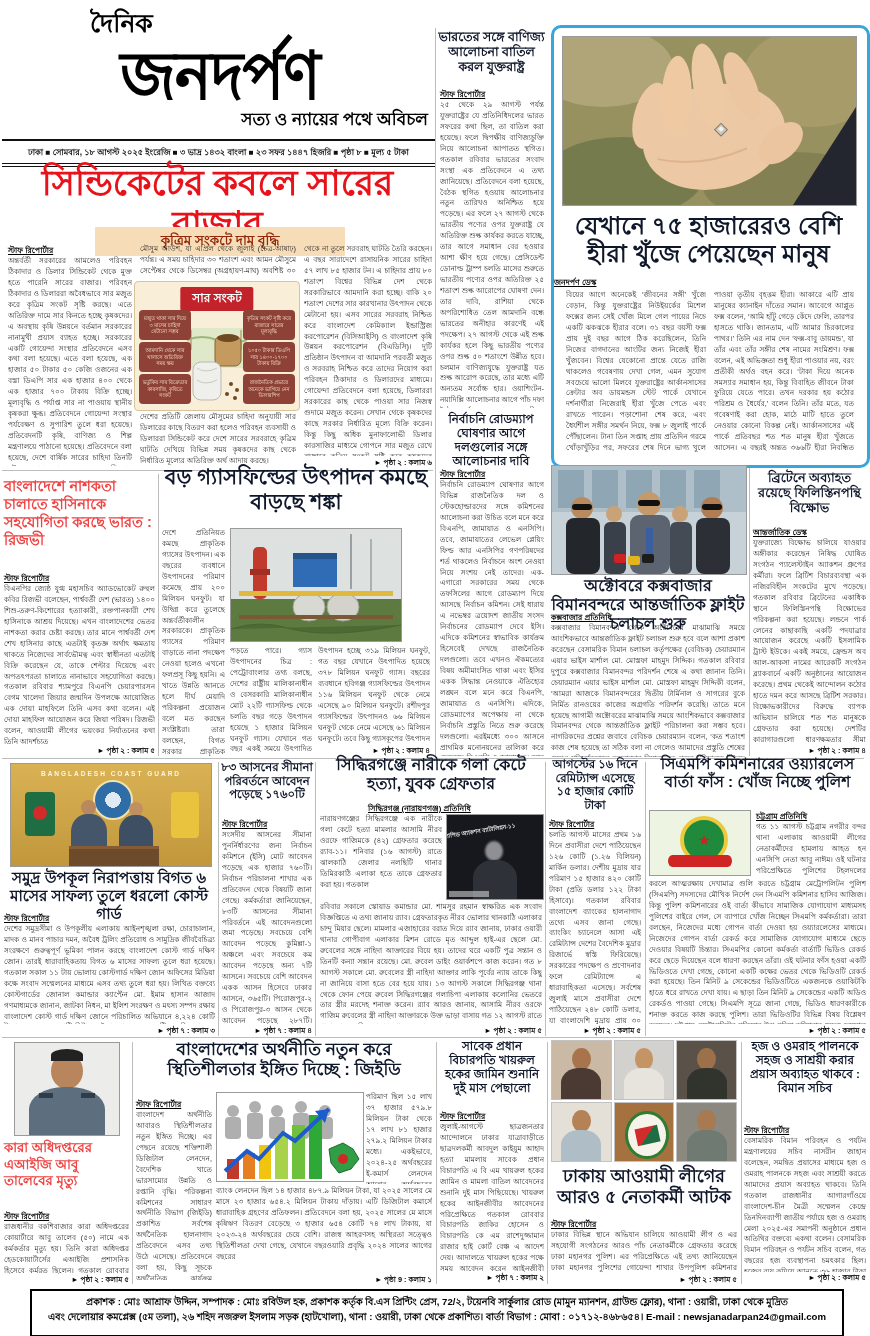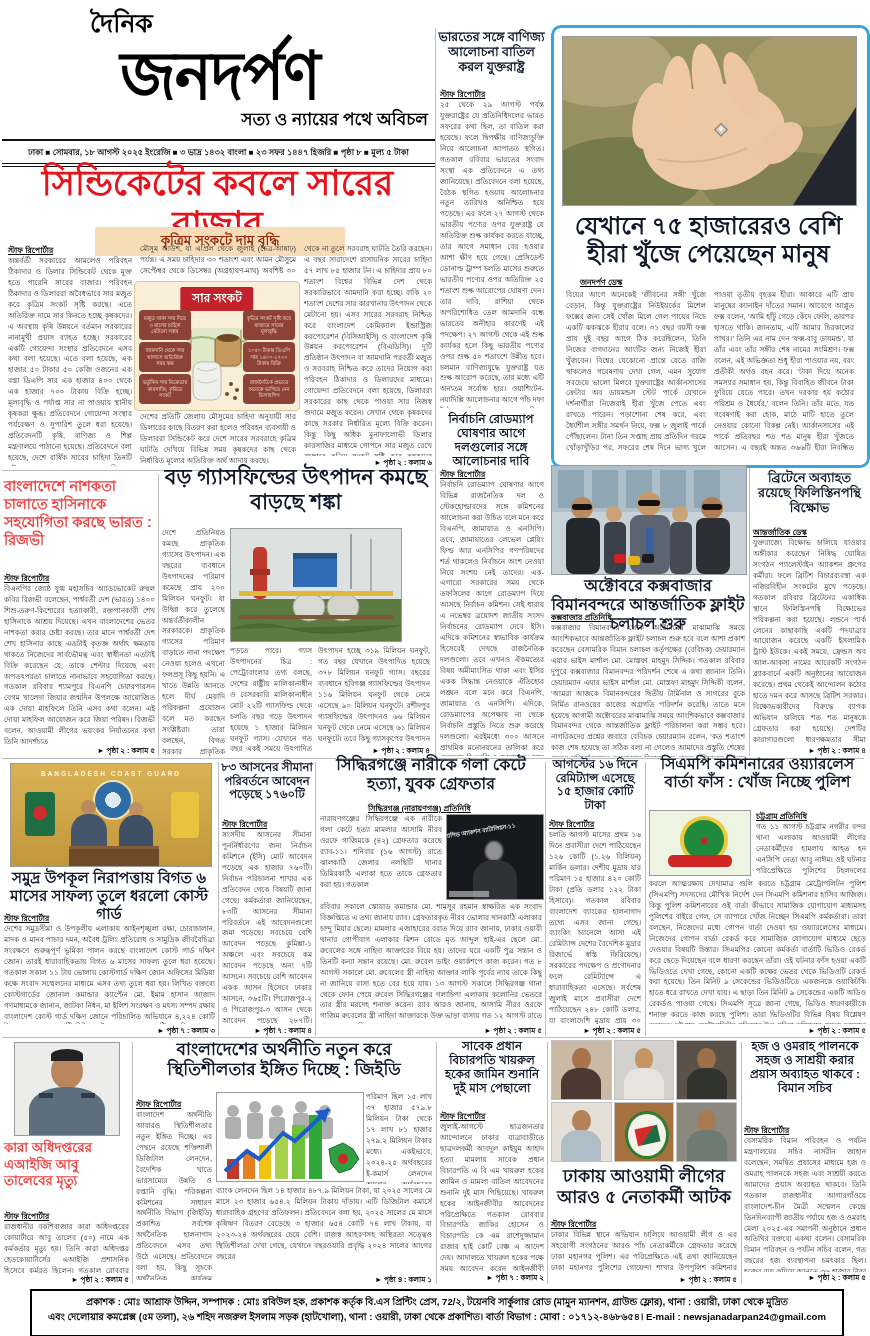--- a/index.html
+++ b/index.html
@@ -103,21 +103,21 @@
           <path d="M90,110 q40,18 90,8" stroke="#d8ab85" fill="none" stroke-width="2" opacity="0.7"></path>
         </g>
         <path d="M293,70 L230,168 L293,168 Z" fill="#23262e"></path>
         <g transform="translate(158,92)">
           <rect x="-4" y="-4" width="9" height="9" fill="#cfc8bd" stroke="#7e7a72" transform="rotate(45)"></rect>
           <rect x="-2" y="-2" width="4" height="4" fill="#f4f2ec" transform="rotate(45)"></rect>
         </g>
       </svg>
     </div>
     <div class="abs head" style="left:10px;top:184px;width:289px;font-size:24px;">যেখানে ৭৫ হাজারেরও বেশি হীরা খুঁজে পেয়েছেন মানুষ</div>
-    <div class="abs byline" style="left:26px;top:248px;">জনদর্পণ ডেস্ক</div>
+    <div class="abs byline" style="left:0;top:248px;">জনদর্পণ ডেস্ক</div>
     <div class="abs bt" style="left:12px;top:262px;width:140px;height:164px;">বিয়ের আগে অনেকেই ‘জীবনের সঙ্গী’ খুঁজে বেড়ান, কিন্তু যুক্তরাষ্ট্রের নিউইয়র্কের মিশেল ফক্সের জন্য সেই খোঁজ মিলে গেল পায়ের নিচে একটি ঝকঝকে হীরার বলে। ৩১ বছর বয়সী ফক্স প্রায় দুই বছর আগে ঠিক করেছিলেন, তিনি নিজের বাগদানের আংটির জন্য নিজেই হীরা খুঁজবেন। বিশ্বের যেকোনো প্রান্তে যেতে রাজি থাকলেও গবেষণায় দেখা গেল, এমন সুযোগ সবচেয়ে ভালো মিলবে যুক্তরাষ্ট্রের আর্কানসাসের ক্রেটার অব ডায়মন্ডস স্টেট পার্কে যেখানে দর্শনার্থীরা নিজেরাই হীরা খুঁজে পেতে এবং রাখতে পারেন। পড়াশোনা শেষ করে, এবং ধৈর্যশীল সঙ্গীর সমর্থন নিয়ে, ফক্স ৮ জুলাই পার্কে পৌঁছালেন। টানা তিন সপ্তাহ প্রায় প্রতিদিন গরমে খোঁড়াখুঁড়ির পর, সফরের শেষ দিনে ভাগ্য খুলে গেল। পার্কের ৩৭.৫ একরের অনুসন্ধান এলাকায় হাঁটার সময় পায়ের কাছে এক ঝলক আলো চোখে পড়ল। প্রথমে তিনি ভেবেছিলেন এটি শিশিরে ঢাকা মাকড়সার জাল, পরে বুঝলেন এটি একটি চকচকে পাথর। পার্ক কর্তৃপক্ষ নিশ্চিত করে জানাল, পাথরটি একটি সাদা হীরা, ওজন ২.৩ ক্যারেট যা এ বছর পার্কে</div>
     <div class="abs bt" style="left:160px;top:262px;width:140px;height:164px;">পাওয়া তৃতীয় বৃহত্তম হীরা। আকারে এটি প্রায় মানুষের ক্যানাইন দাঁতের সমান। আবেগে আপ্লুত ফক্স বলেন, ‘আমি হাঁটু গেড়ে কেঁদে ফেলি, তারপর হাসতে থাকি। জানতাম, এটি আমার চিরকালের পাথর।’ তিনি এর নাম দেন ‘ফক্স-বাবু ডায়মন্ড’, যা তাঁর এবং তাঁর সঙ্গীর শেষ নামের সংমিশ্রণ। ফক্স বলেন, এই অভিজ্ঞতা শুধু হীরা পাওয়ার নয়, বরং প্রতীকী অর্থও বহন করে। ‘টাকা দিয়ে অনেক সমস্যার সমাধান হয়, কিন্তু বিবাহিত জীবনে টাকা ফুরিয়ে যেতে পারে। তখন দরকার হয় কঠোর পরিশ্রম ও ধৈর্যের,’ বলেন তিনি। তাঁর মতে, যত গবেষণাই করা হোক, মাঠে মাটি হাতে তুলে নেওয়ার কোনো বিকল্প নেই। আর্কানসাসের এই পার্কে প্রতিবছর শত শত মানুষ হীরা খুঁজতে আসেন। এ বছরই অন্তত ৩৬৬টি হীরা নিবন্ধিত হয়েছে, যার মধ্যে ১১টির ওজন এক ক্যারেটের বেশি। ১৯০৬ সাল থেকে এখানে ৭৫ হাজারেরও বেশি হীরা পাওয়া গেছে। এখানেই ১৯২৪ সালে যুক্তরাষ্ট্রের ইতিহাসের নথিভুক্ত বড় হীরা ৪০.২৩ ক্যারেটের ‘আঙ্কেল স্যাম’ আবিষ্কৃত হয়েছিল, যা বর্তমানে ন্যাশনাল মিউজিয়াম অব ন্যাচারাল হিস্ট্রিতে সংরক্ষিত।</div>
   </div>
 
   <div class="hline" style="left:2px;top:470px;width:431px;"></div>
   <div class="abs headL" style="left:4px;top:477px;width:152px;font-size:14.5px;">বাংলাদেশে নাশকতা চালাতে হাসিনাকে সহযোগিতা করছে ভারত : রিজভী</div>
   <div class="abs byline" style="left:4px;top:572px;">স্টাফ রিপোর্টার</div>
   <div class="abs bt" style="left:4px;top:584px;width:151px;height:160px;">বিএনপির জ্যেষ্ঠ যুগ্ম মহাসচিব অ্যাডভোকেট রুহুল কবির রিজভী বলেছেন, পার্শ্ববর্তী দেশ (ভারত) ১৪০০ শিশু-তরুণ-কিশোরের হত্যাকারী, রক্তপানকারী শেখ হাসিনাকে আশ্রয় দিয়েছে। এখন বাংলাদেশের ভেতর নাশকতা করার চেষ্টা করছে। তার মানে পার্শ্ববর্তী দেশ শেখ হাসিনার কাছে এতটাই কৃতজ্ঞ অর্থাৎ ক্ষমতায় থাকতে নিজেদের সার্বভৌমত্ব এবং স্বাধীনতা এতটাই বিক্রি করেছেন যে, তাকে শেল্টার দিয়েছে এবং অপতৎপরতা চালাতে নানাভাবে সহযোগিতা করছে। গতকাল রবিবার শ্যামপুরে বিএনপি চেয়ারপারসন বেগম খালেদা জিয়ার জন্মদিন উপলক্ষে আয়োজিত এক দোয়া মাহফিলে তিনি এসব কথা বলেন। এই দোয়া মাহফিল আয়োজন করে জিয়া পরিষদ। রিজভী বলেন, আওয়ামী লীগের ভয়ংকর নির্যাতনের কথা তিনি আদর্শচ্যুত</div>
   <div class="abs jump" style="left:4px;top:745px;width:151px;">► পৃষ্ঠা ২ : কলাম ৫</div>
 

